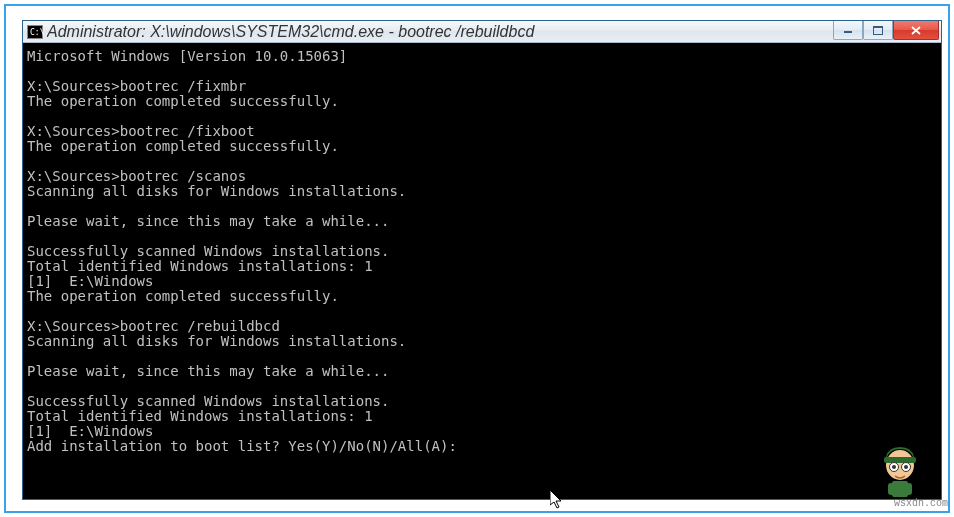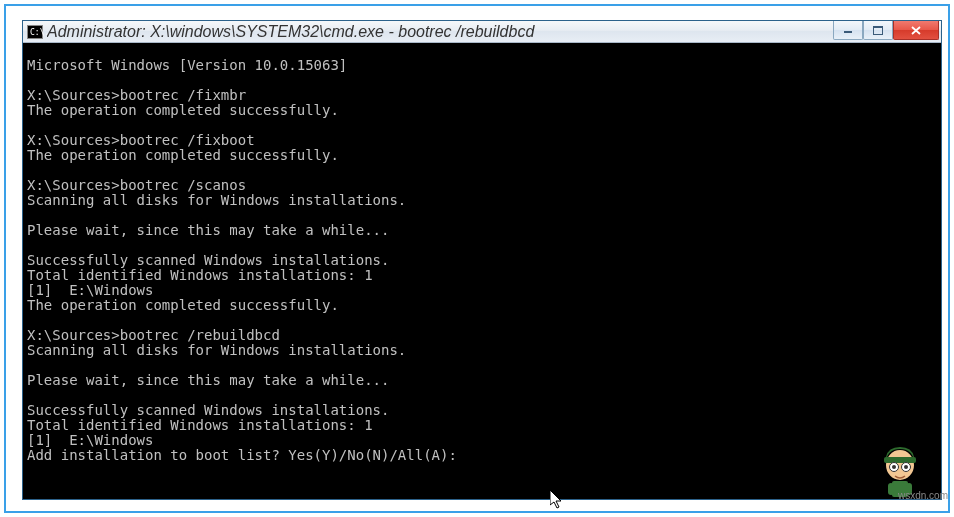--- a/index.html
+++ b/index.html
@@ -78,36 +78,36 @@
       border-color: #a83028;
     }
     .win-btn svg { display: block; }
     .terminal {
       flex: 1;
       background: #000;
       color: #c0c0c0;
       font-family: Consolas, "Lucida Console", monospace;
       font-size: 14px;
       line-height: 15px;
-      padding: 15px 4px;
+      padding: 6px 4px;
       white-space: pre;
       overflow: hidden;
     }
     .term-line { min-height: 15px; }
     .cursor {
       position: absolute;
       left: 550px; top: 490px;
       pointer-events: none;
     }
     .watermark {
       position: absolute;
-      right: 6px; bottom: 16px;
+      right: 6px; bottom: 8px;
       font-size: 10px;
       color: #888;
-      font-family: Liberation Sans, sans-serif;
+      font-family: Liberation Mono, monospace;
     }
     .mascot {
       position: absolute;
       right: 30px; bottom: 18px;
       width: 48px; height: 56px;
       pointer-events: none;
     }
   </style>
 </head>
 <body>

